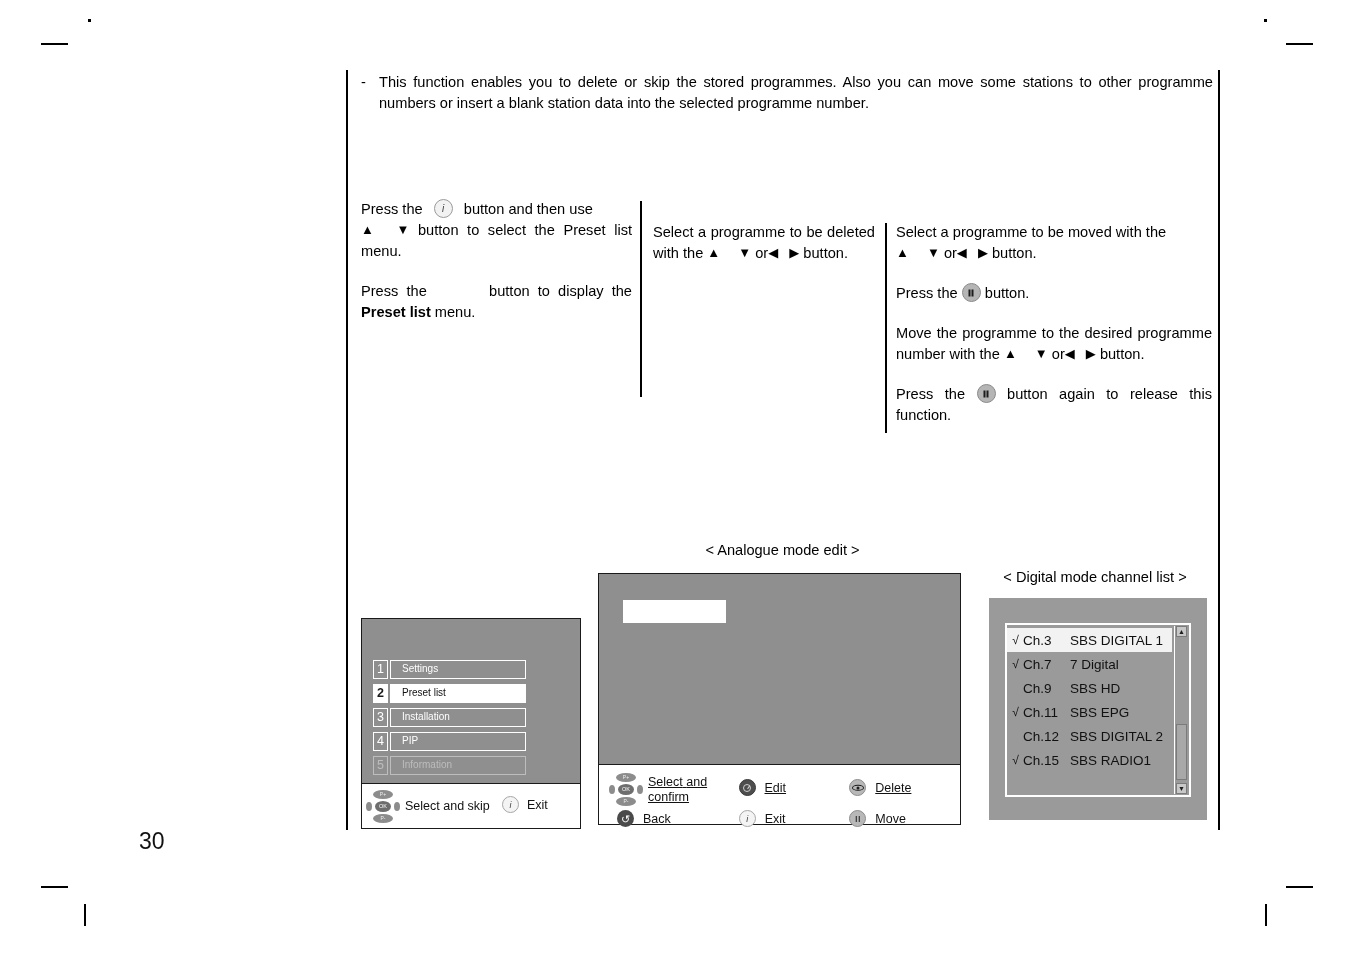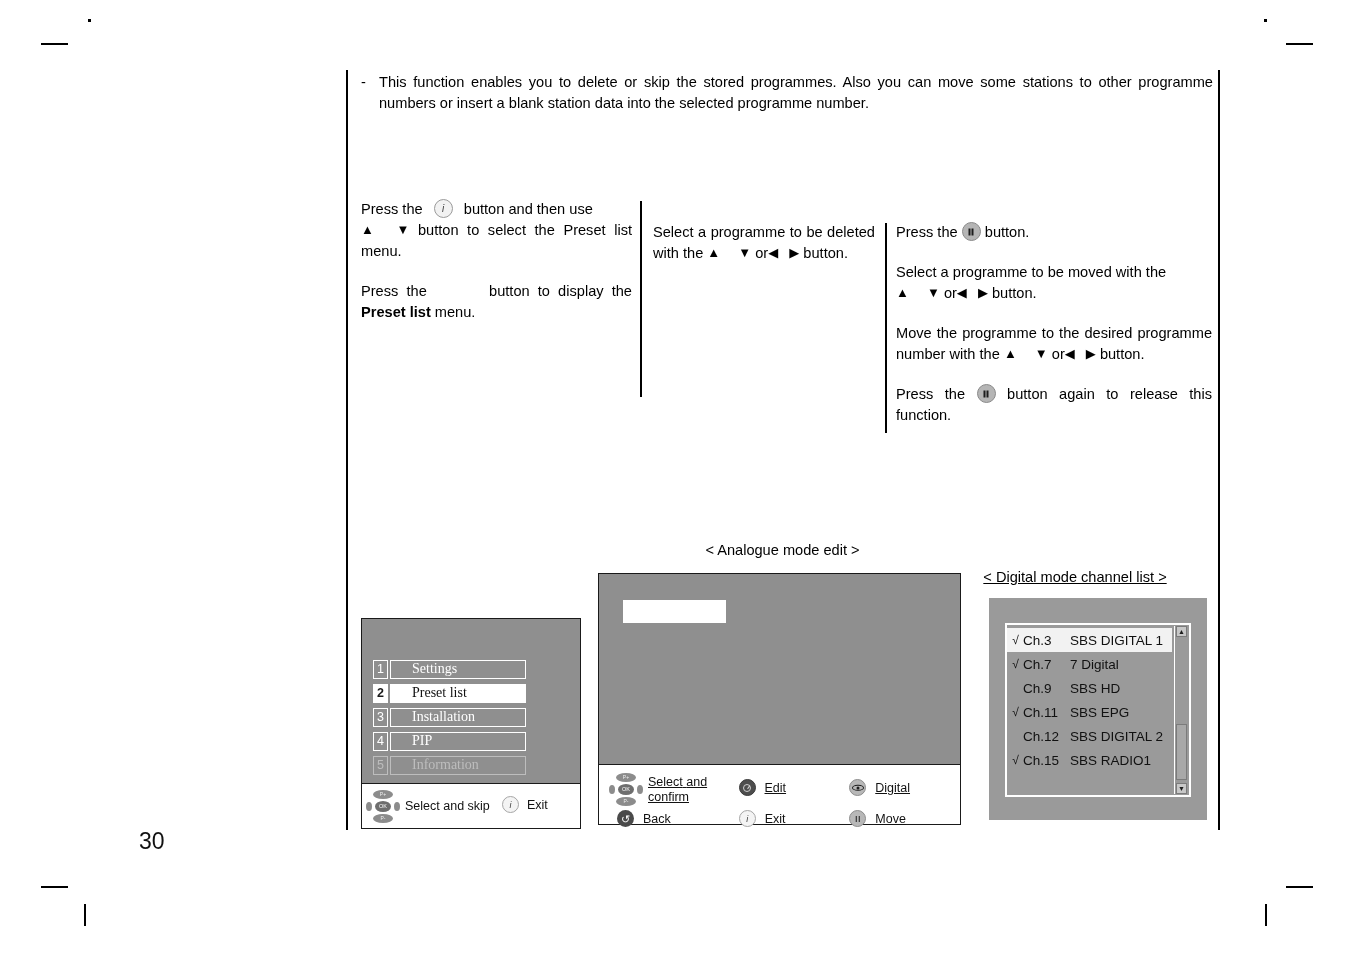--- a/index.html
+++ b/index.html
@@ -210,24 +210,23 @@
     font-size: 12.5px;
     line-height: 16px;
     text-align: center;
     margin-right: 2px;
   }
   .menu-label {
     flex: 1;
     box-sizing: border-box;
     border: 1.4px solid #ffffff;
     color: #ffffff;
-    font-size: 14px;
+    font-size: 10px;
     line-height: 16px;
-    padding-left: 21px;
-    font-family: Liberation Serif, serif;
+    padding-left: 11px;
   }
   .menu-row.selected .menu-num {
     background: #ffffff;
     border-color: #ffffff;
     color: #1a1a1a;
     font-weight: bold;
   }
   .menu-row.selected .menu-label {
     background: #ffffff;
     border-color: #ffffff;
@@ -365,21 +364,21 @@
     box-sizing:border-box;
   }
 
   
   .osd-caption {
     position: absolute;
     font-size: 14.6px;
     text-align: center;
   }
   #caption-analogue { left: 620px; top: 542px; width: 325px; }
-  #caption-digital  { left: 940px; top: 569px; width: 270px; text-decoration: underline; }
+  #caption-digital  { left: 960px; top: 569px; width: 270px; }
 
   #edit-panel {
     left: 598px;
     top: 573px;
     width: 363px;
     height: 252px;
   }
   #edit-panel .highlight-bar {
     position: absolute;
     left: 24px;
@@ -547,30 +546,30 @@
       <span class="arw">▲</span><span class="arw-sp"></span><span class="arw-sp"></span>
       <span class="arw">▼</span>
       <span>or</span><span class="arw">◀</span><span class="arw-sp"></span>
       <span class="arw">▶</span>
       <span>button.</span>
     </p>
   </div>
 
   <div class="col col-3">
     <p>
-      <span>Press the</span>
-      <span class="btn-ico pause"></span>
-      <span>button.</span>
-    </p>
-    <p>
       <span>Select a programme to be moved with the</span><br>
       <span class="arw">▲</span><span class="arw-sp"></span><span class="arw-sp"></span>
       <span class="arw">▼</span>
       <span>or</span><span class="arw">◀</span><span class="arw-sp"></span>
       <span class="arw">▶</span>
+      <span>button.</span>
+    </p>
+    <p>
+      <span>Press the</span>
+      <span class="btn-ico pause"></span>
       <span>button.</span>
     </p>
     <p>
       <span>Move the programme to the desired programme number with the</span>
       <span class="arw">▲</span><span class="arw-sp"></span><span class="arw-sp"></span>
       <span class="arw">▼</span>
       <span>or</span><span class="arw">◀</span><span class="arw-sp"></span>
       <span class="arw">▶</span>
       <span>button.</span>
     </p>
@@ -651,21 +650,21 @@
             <span>Select</span>
             <span class="l2">and confirm</span>
           </div>
         </div>
         <div class="fc2">
           <span class="f-ico edit"></span>
           <span style="margin-left:9px; font-size:12.5px;">Edit</span>
         </div>
         <div class="fc3">
           <span class="f-ico delete"></span>
-          <span style="margin-left:9px; font-size:12.5px;">Digital</span>
+          <span style="margin-left:9px; font-size:12.5px;">Delete</span>
         </div>
       </div>
       <div class="fr r2">
         <div class="fc1" style="padding-left:18px;">
           <span class="f-ico back"></span>
           <span style="margin-left:9px; font-size:12.5px;">Back</span>
         </div>
         <div class="fc2">
           <span class="f-ico info"></span>
           <span style="margin-left:9px; font-size:12.5px;">Exit</span>

